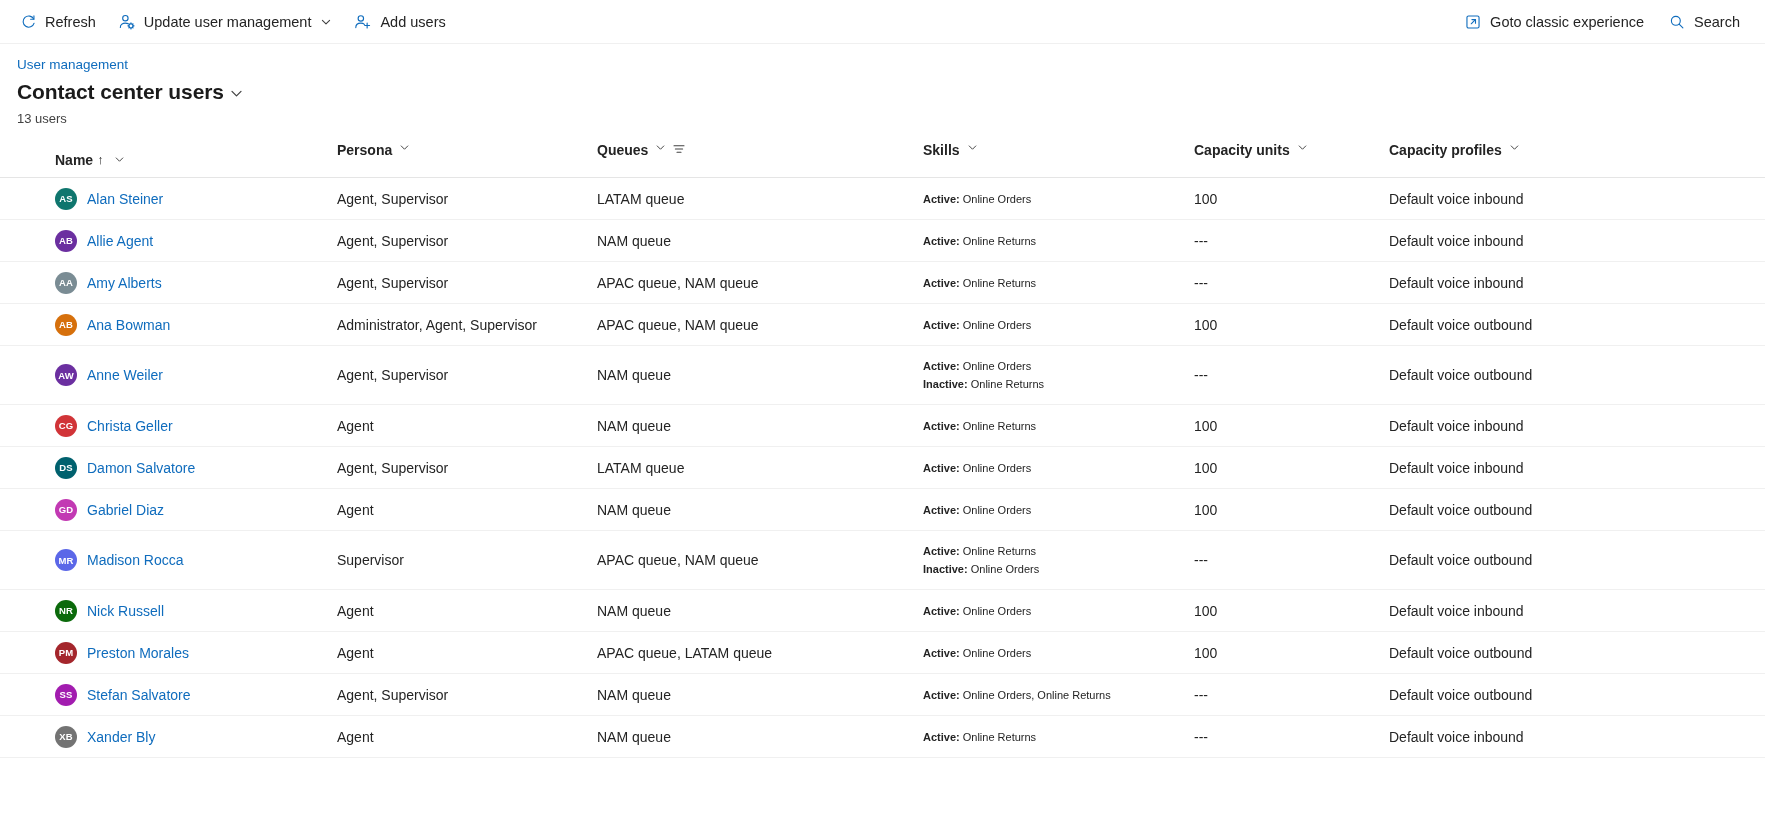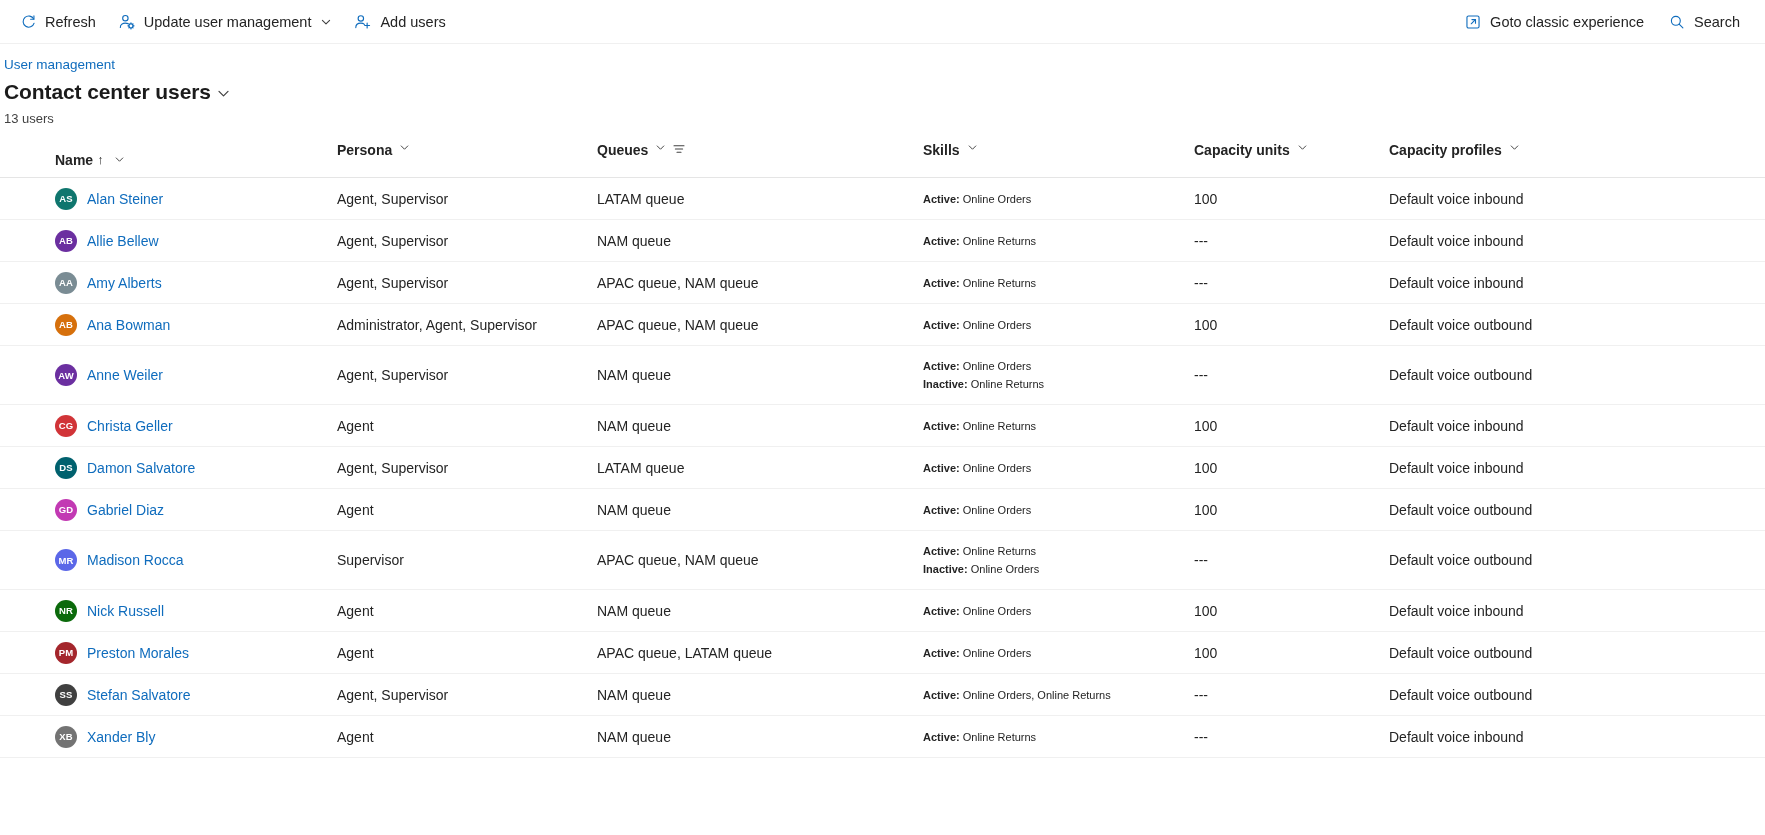--- a/index.html
+++ b/index.html
@@ -28,21 +28,21 @@
     border-radius: 4px; cursor: pointer;
     font-size: 14.5px; color: #242424;
     white-space: nowrap;
     background: transparent; border: none;
     font-family: "Liberation Sans", sans-serif;
   }
   .cmd-icon { display: inline-flex; align-items: center; justify-content: center; width: 18px; height: 18px; color: #0f6cbd; flex: 0 0 auto;}
   .chev { display: inline-flex; align-items: center; color: #424242; margin-left: 1px; }
 
   
-  .pagehead { padding: 11px 0 0 4px; }
+  .pagehead { padding: 11px 0 0 17px; }
   .breadcrumb {
     font-size: 13.5px; color: #0f6cbd; cursor: pointer;
     display: inline-block; line-height: 18px;
   }
   .titlerow { display: flex; align-items: center; gap: 5px; margin-top: 4px; }
   .pagetitle {
     font-size: 21px; font-weight: bold; color: #1b1b1b;
     letter-spacing: -0.1px; line-height: 28px;
   }
   .title-chev { color: #424242; display: inline-flex; align-items: center; cursor: pointer; padding-top: 3px;}
@@ -275,21 +275,21 @@
           <div class="skillline"><b>Active:</b> <span>Online Orders</span></div>
         </div>
         <div class="c-cap celltext">100</div>
         <div class="c-prof celltext">Default voice inbound</div>
       </div>
       <div class="row">
         <div class="c-name">
           <span class="avatar" style="background:#6b2fa0">
             <span>AB</span>
           </span>
-          <span class="namelink">Allie Bellew</span>
+          <span class="namelink">Allie Agent</span>
         </div>
         <div class="c-persona celltext">Agent, Supervisor</div>
         <div class="c-queues celltext">NAM queue</div>
         <div class="c-skills">
           <div class="skillline"><b>Active:</b> <span>Online Returns</span></div>
         </div>
         <div class="c-cap celltext">---</div>
         <div class="c-prof celltext">Default voice inbound</div>
       </div>
       <div class="row">
@@ -424,21 +424,21 @@
         <div class="c-persona celltext">Agent</div>
         <div class="c-queues celltext">APAC queue, LATAM queue</div>
         <div class="c-skills">
           <div class="skillline"><b>Active:</b> <span>Online Orders</span></div>
         </div>
         <div class="c-cap celltext">100</div>
         <div class="c-prof celltext">Default voice outbound</div>
       </div>
       <div class="row">
         <div class="c-name">
-          <span class="avatar" style="background:#404040">
+          <span class="avatar" style="background:#a21caf">
             <span>SS</span>
           </span>
           <span class="namelink">Stefan Salvatore</span>
         </div>
         <div class="c-persona celltext">Agent, Supervisor</div>
         <div class="c-queues celltext">NAM queue</div>
         <div class="c-skills">
           <div class="skillline"><b>Active:</b> <span>Online Orders, Online Returns</span></div>
         </div>
         <div class="c-cap celltext">---</div>

